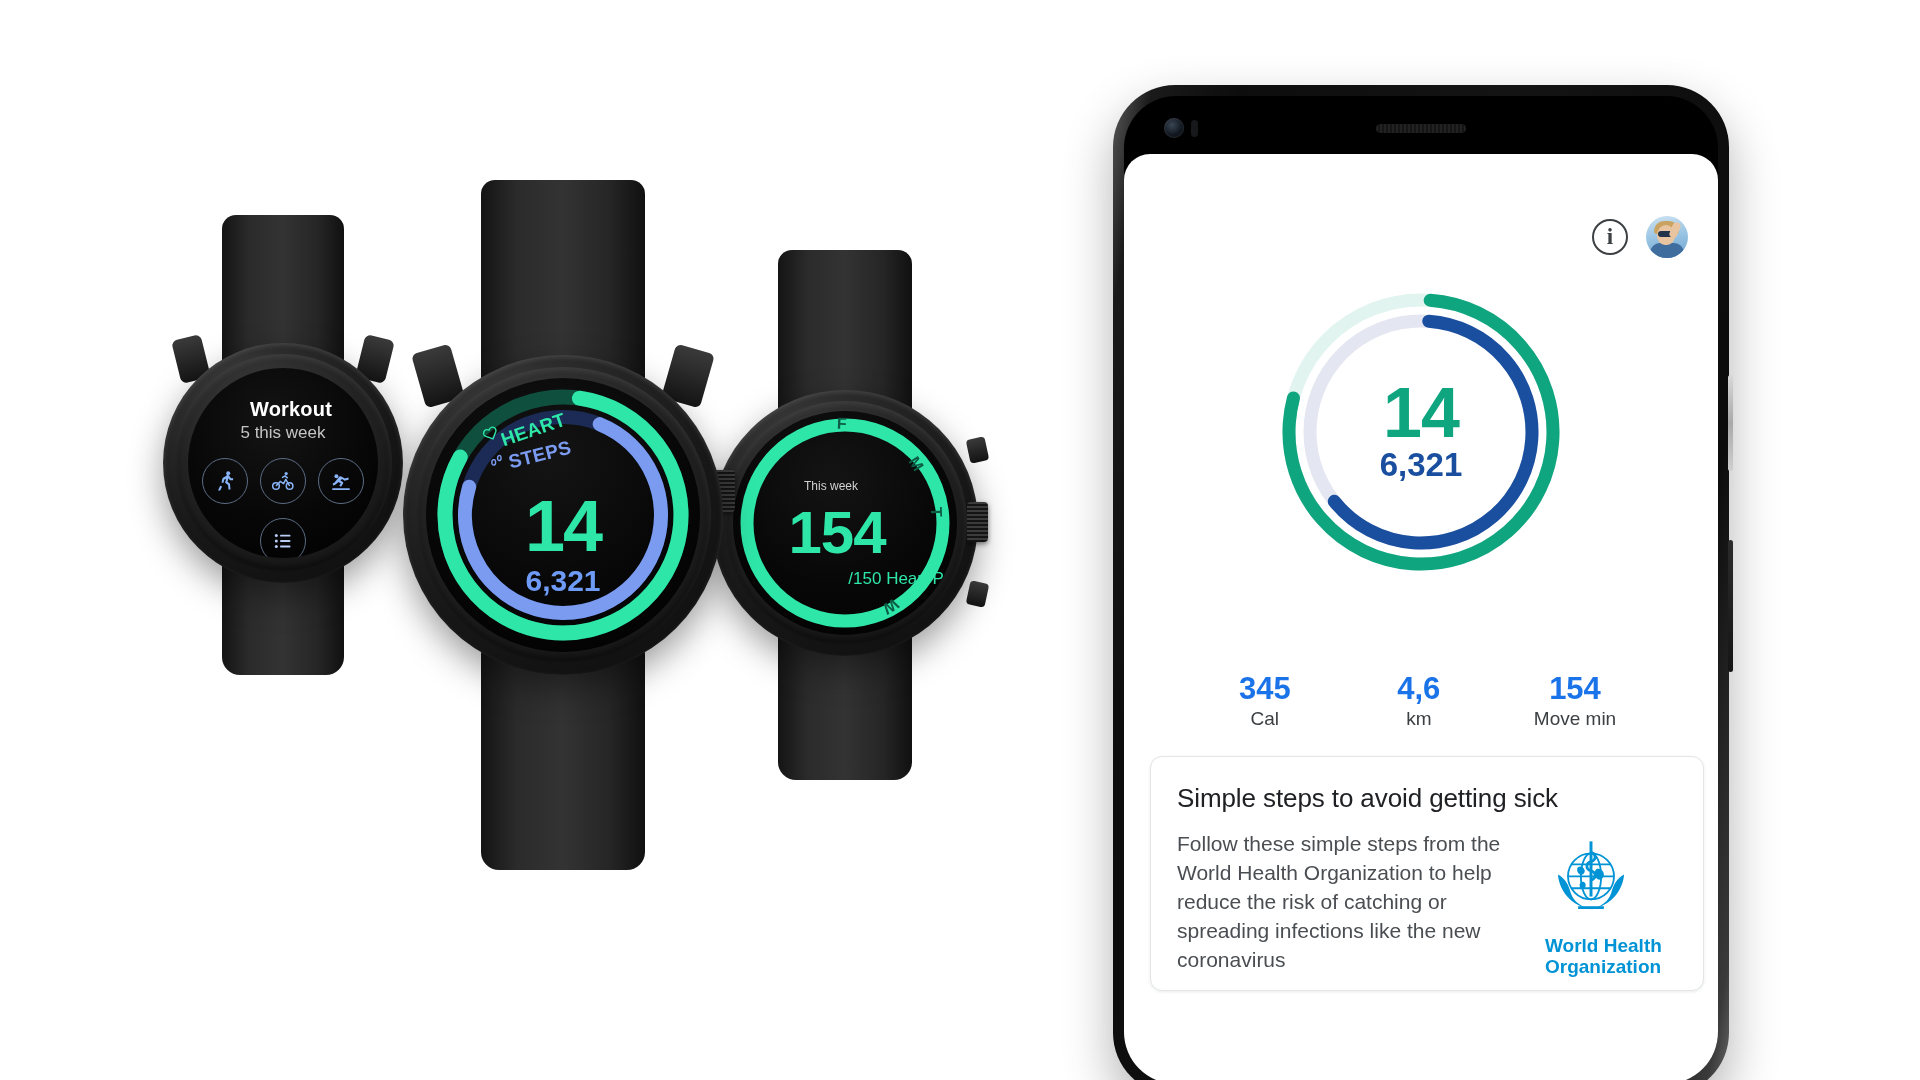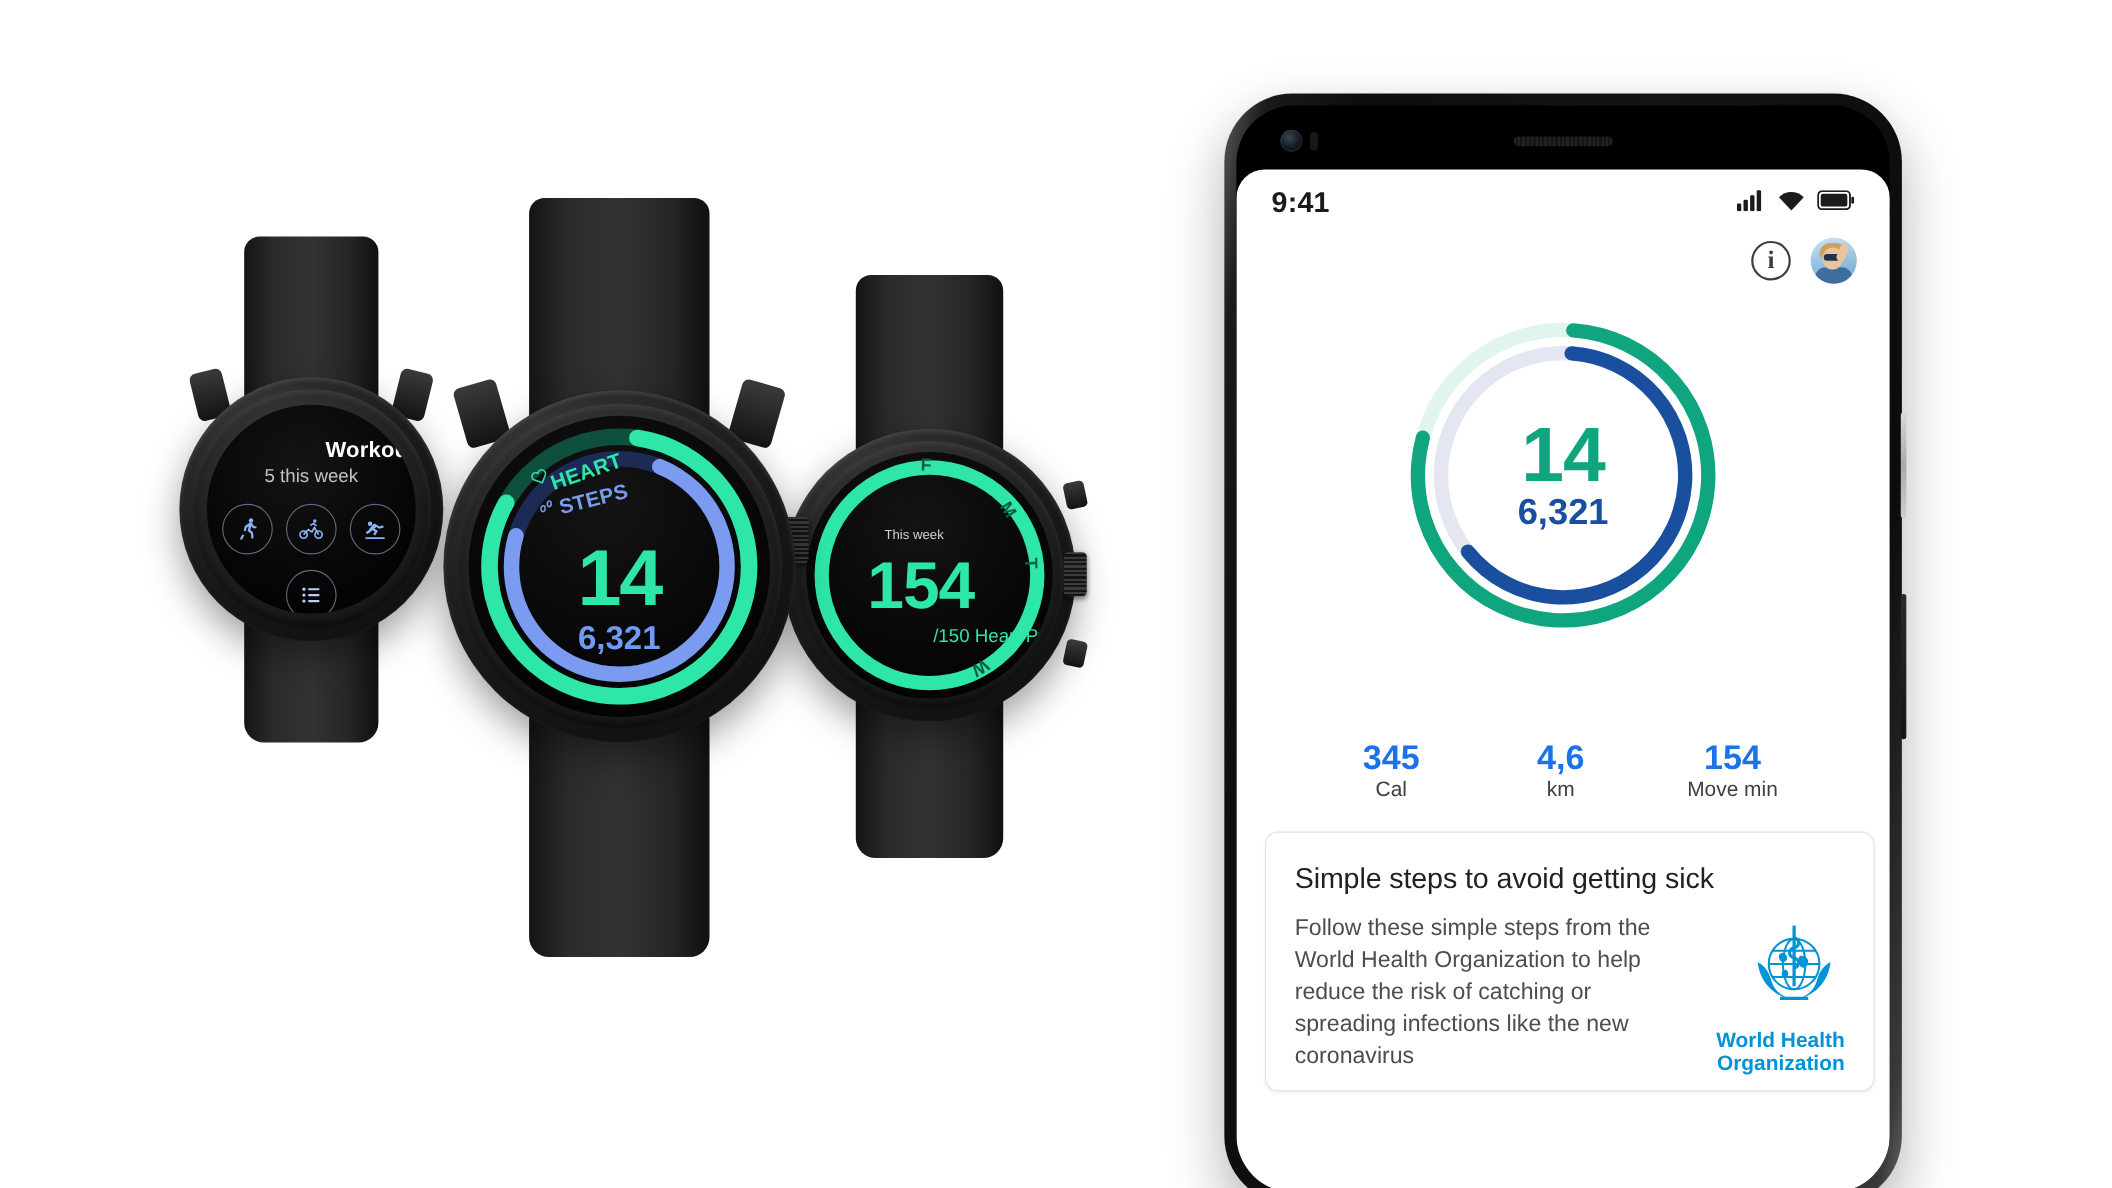--- a/index.html
+++ b/index.html
@@ -49,21 +49,21 @@
     position: absolute; border-radius: 4px;
     background: repeating-linear-gradient(180deg,#3b3b3b 0 2px,#141414 2px 4px);
     box-shadow: 0 2px 5px rgba(0,0,0,.5);
   }
   .pusher {
     position: absolute; border-radius: 4px;
     background: linear-gradient(180deg,#3a3a3a,#121212);
   }
 
   
-  .wa-title { position:absolute; left:16px; right:0; top:30px; text-align:right;
+  .wa-title { position:absolute; left:16px; right:0; top:30px; text-align:center;
     color:#fff; font-size:20px; font-weight:700; letter-spacing:.2px; }
   .wa-sub { position:absolute; left:0; right:0; top:55px; text-align:center;
     color:#c4c4c4; font-size:17px; font-weight:400; }
   .wa-row { position:absolute; left:0; right:0; top:90px; display:flex;
     justify-content:center; gap:12px; }
   .wa-row2 { position:absolute; left:0; right:0; top:150px; display:flex; justify-content:center; }
   .wa-btn {
     width:46px; height:46px; border-radius:50%;
     border:1.3px solid #5d6d86; display:flex; align-items:center; justify-content:center;
   }
@@ -164,21 +164,21 @@
   .stat-val { font-size:31px; font-weight:700; color:#1A73E8; line-height:1.1; }
   .stat-lbl { font-size:19px; color:#3c4043; margin-top:2px; }
 
   
   .card { position:absolute; left:26px; right:14px; top:602px;
     background:#fff; border:1px solid #e3e5e8; border-radius:12px;
     box-shadow:0 1px 3px rgba(60,64,67,.10); padding:26px 26px 12px 26px; }
   .card-title { font-size:26px; font-weight:400; color:#202124; margin-bottom:16px; letter-spacing:-.1px; }
   .card-body { display:flex; gap:18px; }
   .card-text { font-size:21px; line-height:1.38; color:#4a4e52; flex:1; }
-  .who { width:132px; flex:none; display:flex; flex-direction:column; align-items:flex-end; padding-top:4px; }
+  .who { width:132px; flex:none; display:flex; flex-direction:column; align-items:flex-start; padding-top:4px; }
   .who-name { color:#0093D5; font-weight:700; font-size:19px; line-height:1.12; text-align:center; margin-top:5px; }
   .card-actions { display:flex; justify-content:flex-end; align-items:center; gap:46px;
     margin-top:18px; padding-bottom:10px; }
   .btn-dismiss { font-size:23px; color:#3c4043; font-weight:400; background:none; border:none;
     font-family:"Liberation Sans",sans-serif; cursor:pointer; }
   .btn-advice { font-size:23px; color:#1A73E8; font-weight:400; background:none; border:none;
     font-family:"Liberation Sans",sans-serif; cursor:pointer; }
 </style>
 </head>
 <body>
@@ -311,45 +311,20 @@
     <div class="side-btn-power"></div>
     <div class="side-btn-vol"></div>
 
     <div class="phone-inner">
       <div class="notch-cam"></div>
       <div class="notch-sensor"></div>
       <div class="notch-speaker"></div>
 
       <div class="phone-screen">
 
-        <div class="statusbar">
-          <div class="clock">9:41</div>
-          <div class="status-icons">
-            <span>
-              <svg width="26" height="20" viewBox="0 0 26 20" fill="#1b1b1b">
-                <rect x="0" y="13" width="4" height="7" rx="1.2"></rect>
-                <rect x="6" y="9.5" width="4" height="10.5" rx="1.2"></rect>
-                <rect x="12" y="5.5" width="4" height="14.5" rx="1.2"></rect>
-                <rect x="18" y="1" width="4" height="19" rx="1.2"></rect>
-              </svg>
-            </span>
-            <span>
-              <svg width="25" height="20" viewBox="0 0 25 20" fill="#1b1b1b">
-                <path d="M12.5 19.3 1.2 7.3C4.3 4.3 8.3 2.6 12.5 2.6S20.7 4.3 23.8 7.3z"></path>
-              </svg>
-            </span>
-            <span>
-              <svg width="34" height="18" viewBox="0 0 34 18">
-                <rect x="0.8" y="0.8" width="29" height="16.4" rx="3.6" fill="none" stroke="#1b1b1b" stroke-width="1.7"></rect>
-                <rect x="3.2" y="3.2" width="24.2" height="11.6" rx="2" fill="#1b1b1b"></rect>
-                <rect x="31" y="5.8" width="2.6" height="6.4" rx="1.3" fill="#1b1b1b"></rect>
-              </svg>
-            </span>
-          </div>
-        </div>
 
         <div class="head-row">
           <div class="info-btn">i</div>
           <div class="avatar">
             <div class="av-body"></div>
             <div class="av-hair"></div>
             <div class="av-face"></div>
             <div class="av-glass"></div>
             <div class="av-arm"></div>
           </div>

